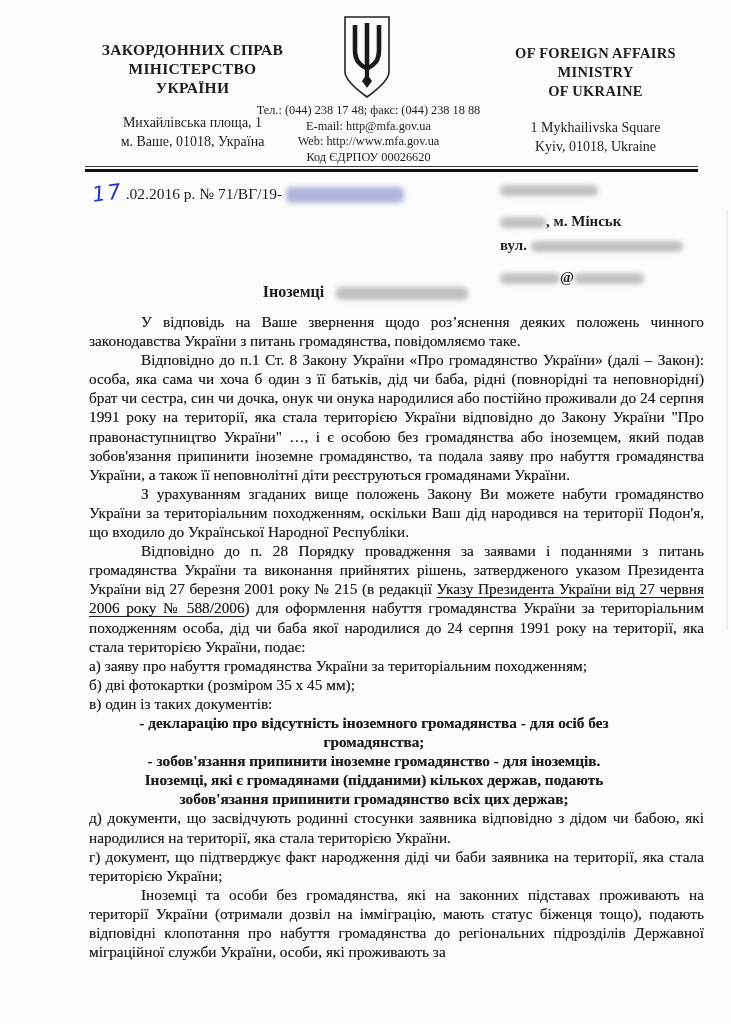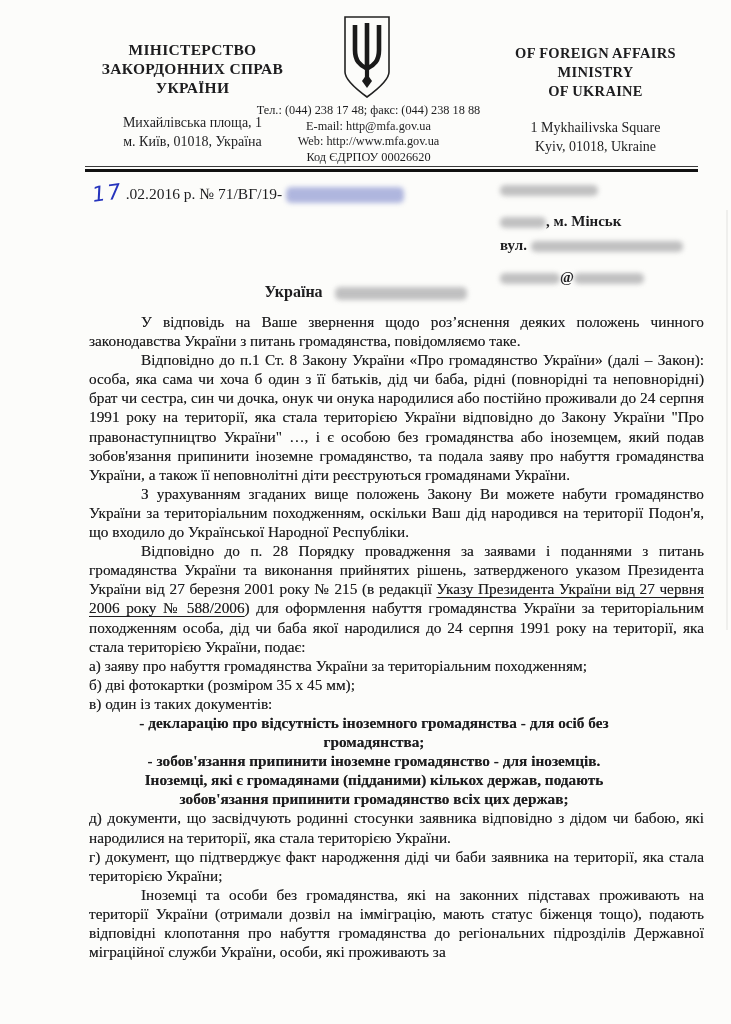--- a/index.html
+++ b/index.html
@@ -54,27 +54,27 @@
   .item-just { text-indent:0; text-align:justify; }
   .u { text-decoration:underline; text-underline-offset:3px; }
 </style>
 </head>
 <body>
 
 <div class="page">
 
   <div class="lh-left">
     <div class="lh-title">
+      <div>ЗАКОРДОННИХ СПРАВ</div>
       <div>МІНІСТЕРСТВО</div>
-      <div>ЗАКОРДОННИХ СПРАВ</div>
       <div>УКРАЇНИ</div>
     </div>
     <div class="lh-addr">
       <div>Михайлівська площа, 1</div>
-      <div>м. Київ, 01018, Україна</div>
+      <div>м. Ваше, 01018, Україна</div>
     </div>
   </div>
 
   <div class="emblem">
     <svg width="52" height="86" viewBox="0 0 52 86">
       <path d="M4 2 H48 V57 Q48 66 26 82 Q4 66 4 57 Z" fill="none" stroke="#222" stroke-width="1.6"></path>
       <path d="M14 10 V35 C14 46 19 50 25 53" fill="none" stroke="#1a1a1a" stroke-width="4.6"></path>
       <path d="M38 10 V35 C38 46 33 50 27 53" fill="none" stroke="#1a1a1a" stroke-width="4.6"></path>
       <path d="M26 8 V54" fill="none" stroke="#1a1a1a" stroke-width="4.6"></path>
       <path d="M26 52 V63" fill="none" stroke="#1a1a1a" stroke-width="4.2"></path>
@@ -118,21 +118,21 @@
     <div class="addr-row">
       <span>вул.</span>
       <span class="blur" style="width:152px;height:11px;"></span>
     </div>
     <div class="addr-row gap">
       <span class="blur" style="width:60px;height:11px;"></span><span>@</span><span class="blur" style="width:70px;height:11px;"></span>
     </div>
   </div>
 
   <div class="salutation">
-    <span>Україна</span>
+    <span>Іноземці</span>
     <span class="blur" style="width:132px;height:13px;margin-left:8px;"></span>
   </div>
 
   <div class="body">
     <p>У відповідь на Ваше звернення щодо роз’яснення деяких положень чинного законодавства України з питань громадянства, повідомляємо таке.</p>
     <p>Відповідно до п.1  Ст. 8 Закону України «Про громадянство України» (далі – Закон):  особа, яка  сама  чи хоча б один з її батьків,  дід  чи баба, рідні (повнорідні та неповнорідні) брат чи сестра, син чи дочка, онук чи онука народилися або постійно  проживали до 24 серпня 1991 року на території, яка стала  територією України відповідно до Закону  України  "Про  правонаступництво України"  …, і є особою без громадянства  або  іноземцем,  який  подав  зобов'язання припинити іноземне громадянство, та подала заяву про набуття громадянства України, а також її неповнолітні діти реєструються громадянами України.</p>
     <p>З урахуванням згаданих вище положень Закону Ви можете набути громадянство України за територіальним походженням, оскільки Ваш дід народився на території Подон'я, що входило до Української Народної Республіки.</p>
     <p><span>Відповідно до п. 28 Порядку провадження за заявами і поданнями з питань громадянства України та виконання прийнятих рішень, затвердженого указом Президента України від 27 березня 2001 року № 215 (в редакції </span><span class="u">Указу Президента України від 27 червня 2006 року № 588/2006</span><span>) для оформлення набуття громадянства України за територіальним походженням особа, дід чи баба якої народилися до 24 серпня 1991 року на території, яка стала територією України, подає:</span></p>
     <div class="item">а) заяву про набуття громадянства України за територіальним походженням;</div>
     <div class="item">б) дві фотокартки (розміром 35 х 45 мм);</div>

